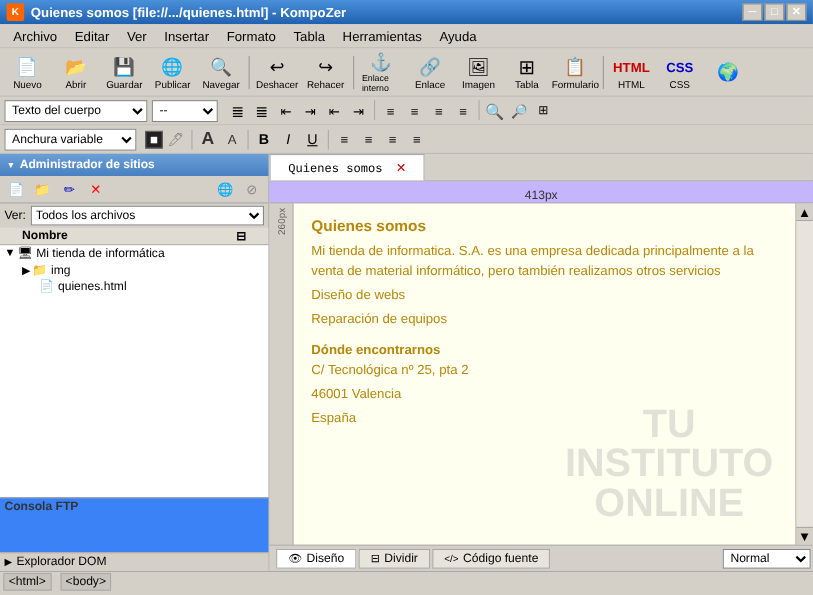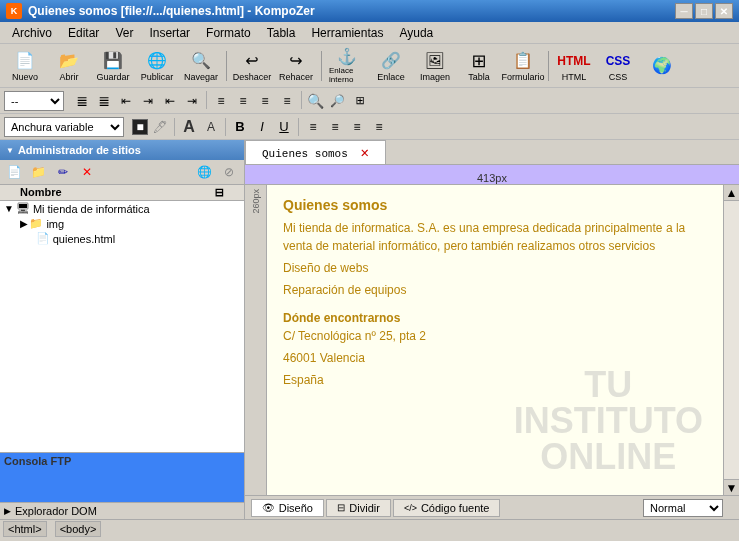--- a/index.html
+++ b/index.html
@@ -70,21 +70,21 @@
     .content-title { font-size: 14px; font-weight: bold; color: #b8860b; margin-bottom: 6px; }
     .content-text { color: #b8860b; margin-bottom: 4px; line-height: 1.5; }
     .content-section { color: #b8860b; font-weight: bold; margin-top: 8px; margin-bottom: 2px; }
 
     
     .bottom-bar { background: #d4d0c8; height: 24px; display: flex; align-items: center; border-top: 1px solid #aaa; }
     .bottom-tabs { display: flex; gap: 2px; padding: 0 6px; }
     .bottom-tab { padding: 2px 10px; font-size: 11px; background: #e8e4dc; border: 1px solid #aaa; cursor: pointer; display: flex; align-items: center; gap: 4px; }
     .bottom-tab.active { background: white; }
     .bottom-tab-icon { font-size: 10px; }
-    .bottom-right { margin-left: auto; display: flex; align-items: flex-end; padding-right: 16px; gap: 4px; }
+    .bottom-right { margin-left: auto; display: flex; align-items: flex-end; padding-right: 2px; gap: 4px; }
     .normal-select { height: 18px; font-size: 11px; background: white; border: 1px solid #888; padding: 0 2px; min-width: 80px; }
 
     
     .status-bar { background: #d4d0c8; height: 18px; display: flex; align-items: center; padding: 0 3px; border-top: 1px solid #aaa; font-size: 11px; gap: 8px; }
     .status-tag { padding: 1px 4px; background: #c8c4bc; border: 1px solid #aaa; cursor: pointer; }
   </style>
 </head>
 <body>
 
 <div class="title-bar">
@@ -168,20 +168,23 @@
     <div class="tb-icon" style="font-size:12px; font-weight:bold; color:#00c;">CSS</div>
     <span>CSS</span>
   </div>
   <div class="toolbar-btn">
     <div class="tb-icon">🌍</div>
     <span style="font-size:9px;"></span>
   </div>
 </div>
 
 <div class="format-bar">
+  <select class="format-select" style="width:130px;">
+    <option>Texto del cuerpo</option>
+  </select>
   <select class="format-select" style="width:60px;">
     <option>--</option>
   </select>
   <div style="display:flex; gap:2px; margin-left:4px;">
     <div class="format-btn" style="font-size:14px;">≣</div>
     <div class="format-btn" style="font-size:14px;">≣</div>
     <div class="format-btn">⇤</div>
     <div class="format-btn">⇥</div>
     <div class="format-btn">⇤</div>
     <div class="format-btn">⇥</div>
@@ -227,20 +230,26 @@
       <span>Administrador de sitios</span>
     </div>
     <div class="sidebar-tools">
       <div class="sidebar-tool-btn">📄</div>
       <div class="sidebar-tool-btn">📁</div>
       <div class="sidebar-tool-btn" style="color:#00a;">✏</div>
       <div class="sidebar-tool-btn" style="color:red;">✕</div>
       <div style="flex:1;"></div>
       <div class="sidebar-tool-btn">🌐</div>
       <div class="sidebar-tool-btn" style="color:#888;">⊘</div>
+    </div>
+    <div class="sidebar-view-row">
+      <span>Ver:</span>
+      <select class="sidebar-view-select">
+        <option>Todos los archivos</option>
+      </select>
     </div>
     <div class="sidebar-list-header">
       <span>Nombre</span>
       <span>⊟</span>
     </div>
     <div class="sidebar-list">
       <div class="sidebar-item">
         <span style="font-size:10px; margin-right:2px;">▼</span>
         <span style="margin-right:3px;">🖥</span>
         <span>Mi tienda de informática</span>

